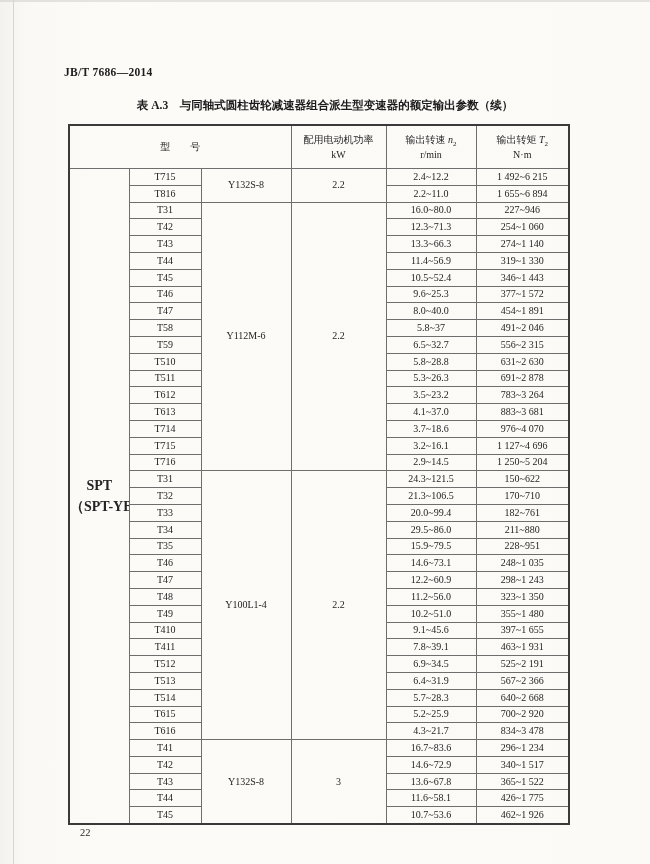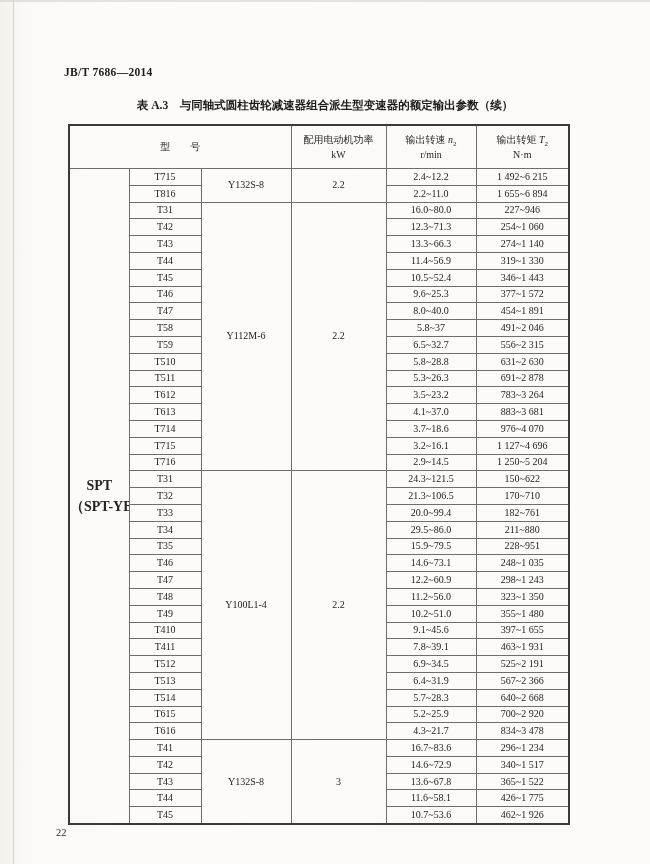--- a/index.html
+++ b/index.html
@@ -71,21 +71,21 @@
   }
   .var {
     font-style: italic;
     font-family: "Liberation Serif", serif;
   }
   thead sub {
     font-size: 7px;
     line-height: 0;
   }
   .page-number {
-    position: absolute; left: 56px; top: 827px;
+    position: absolute; left: 80px; top: 827px;
     font-size: 10.5px; color: #2a2a2a;
   }
 </style>
 </head>
 <body>
 
 <div class="page">
   <div class="top-edge"></div>
   <div class="fold-line"></div>
 

